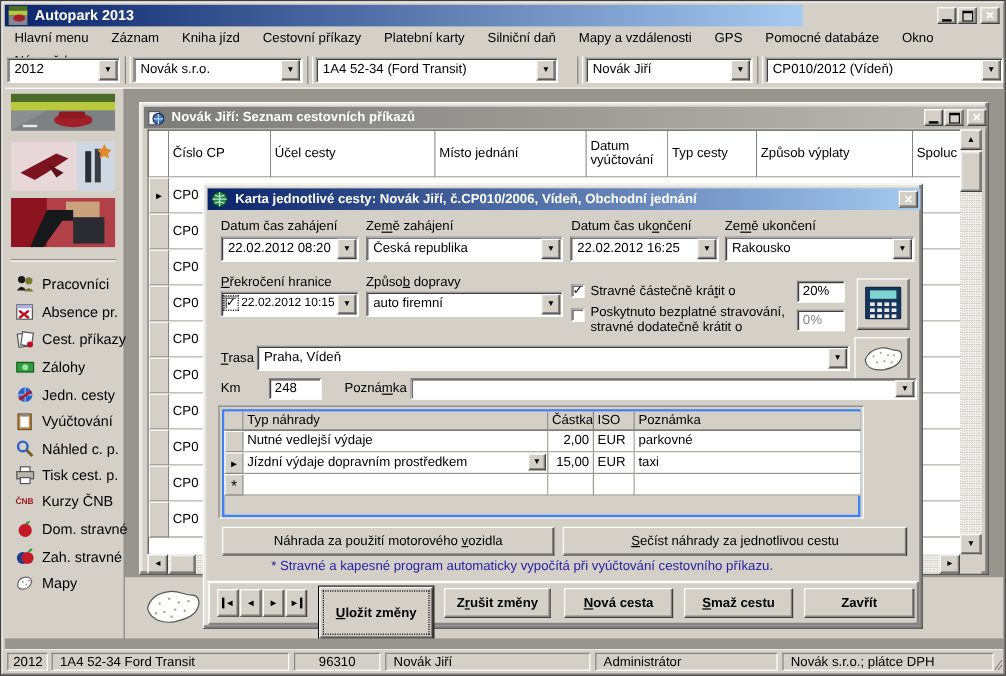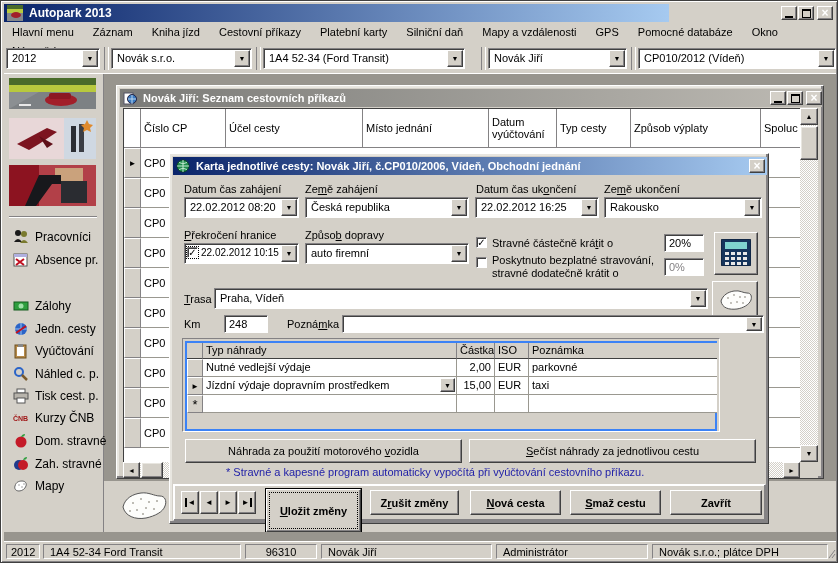--- a/index.html
+++ b/index.html
@@ -166,20 +166,30 @@
     <div class="sb-item" style="top:175px;">
       <span class="sb-icon">
           <svg width="16" height="16">
             <rect x="1" y="2" width="13" height="12" fill="#fff" stroke="#555"></rect>
             <rect x="1" y="2" width="13" height="3" fill="#b0b0e0"></rect>
             <path d="M3,7 L11,13 M11,7 L3,13" stroke="#c01020" stroke-width="2"></path>
           </svg>
         </span>
       <span class="lbl">Absence pr.</span>
     </div>
+    <div class="sb-item" style="top:198px;">
+      <span class="sb-icon">
+          <svg width="16" height="16">
+            <rect x="2" y="3" width="9" height="11" fill="#eee" stroke="#555" transform="rotate(-8 6 8)"></rect>
+            <rect x="5" y="2" width="9" height="11" fill="#fff" stroke="#555" transform="rotate(8 9 8)"></rect>
+            <circle cx="12" cy="12" r="2.5" fill="#c01020"></circle>
+          </svg>
+        </span>
+      <span class="lbl">Cest. příkazy</span>
+    </div>
     <div class="sb-item" style="top:221px;">
       <span class="sb-icon">
           <svg width="16" height="16">
             <rect x="1" y="4" width="14" height="8" fill="#2e9e3e" stroke="#145c1e"></rect>
             <circle cx="8" cy="8" r="2.5" fill="#9fe0a8"></circle>
           </svg>
         </span>
       <span class="lbl">Zálohy</span>
     </div>
     <div class="sb-item" style="top:244px;">

